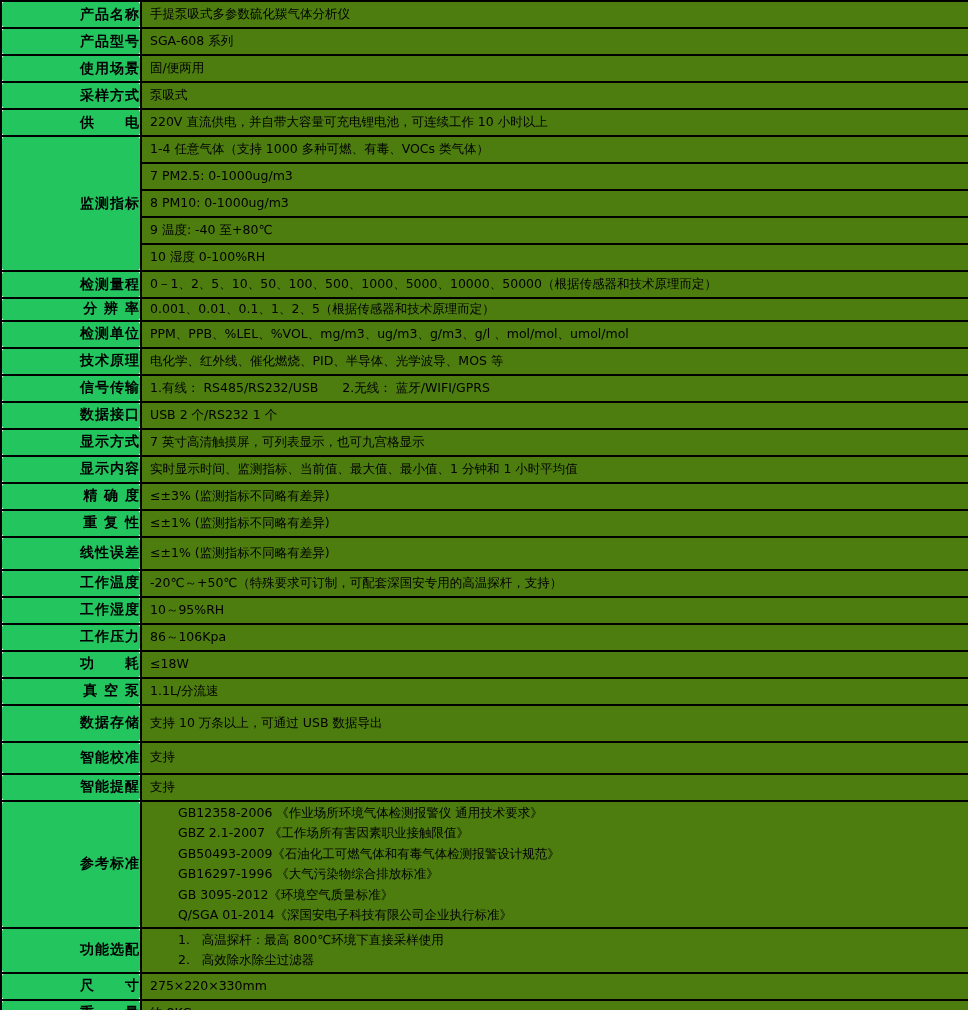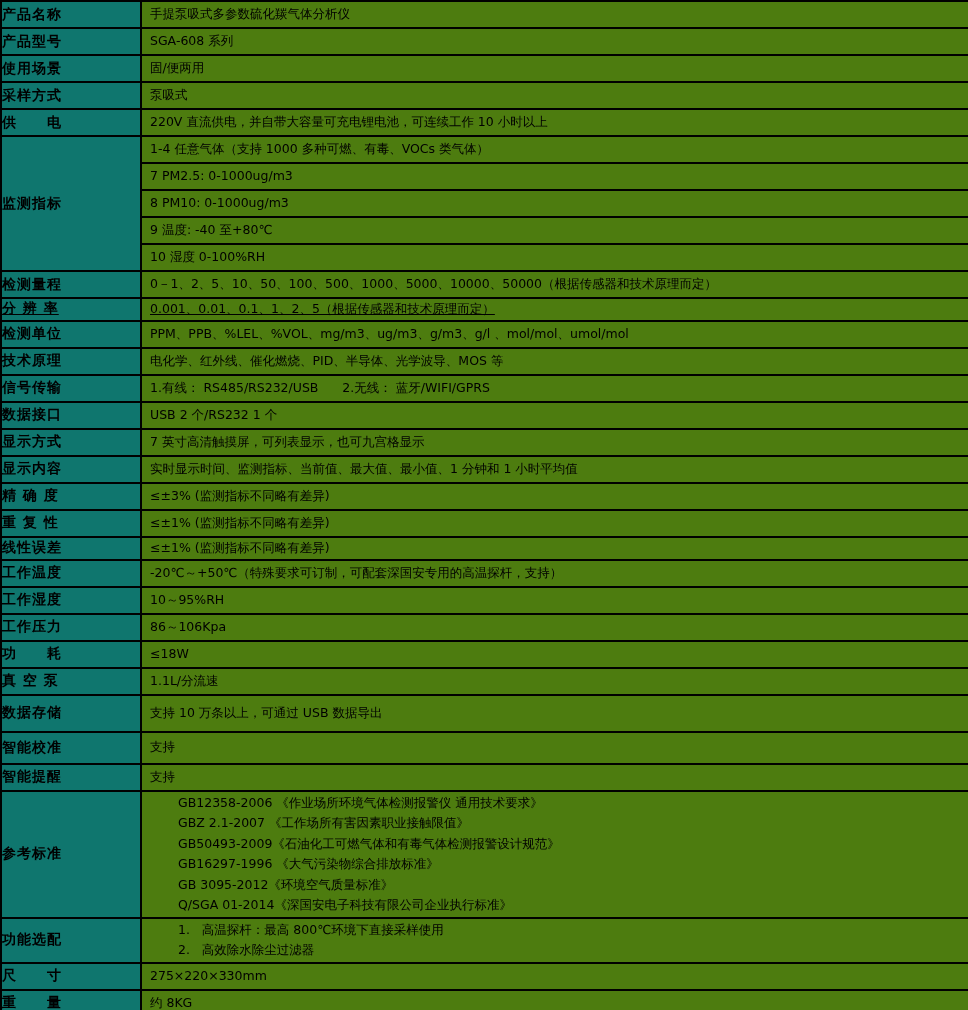--- a/index.html
+++ b/index.html
@@ -14,25 +14,26 @@
     table-layout: fixed;
   }
   .spec-table col.c-label { width: 140px; }
   .spec-table col.c-value { width: 828px; }
   .spec-table td {
     border: 2px solid #000000;
     vertical-align: middle;
     overflow: hidden;
   }
   td.label {
-    background: #0f766e;
-    text-align: left;
+    background: #22c55e;
+    text-align: right;
     font-weight: bold;
     font-size: 14px;
     letter-spacing: 1px;
+    border-radius: 6px;
   }
   td.value {
     background: #4d7c0f;
     font-size: 12.5px;
     padding-left: 8px;
     padding-right: 6px;
     white-space: pre-wrap;
     line-height: 20.5px;
   }
   td.value .line {
@@ -82,21 +83,21 @@
       <tr style="height: 27px;">
         <td class="value">9 温度: -40 至+80℃</td>
       </tr>
       <tr style="height: 27px;">
         <td class="value">10 湿度 0-100%RH</td>
       </tr>
       <tr style="height: 27px;">
         <td class="label" rowspan="1">检测量程</td>
         <td class="value">0－1、2、5、10、50、100、500、1000、5000、10000、50000（根据传感器和技术原理而定）</td>
       </tr>
-      <tr style="height: 20px; text-decoration: underline;">
+      <tr style="height: 20px;">
         <td class="label" rowspan="1">分 辨 率</td>
         <td class="value">0.001、0.01、0.1、1、2、5（根据传感器和技术原理而定）</td>
       </tr>
       <tr style="height: 27px;">
         <td class="label" rowspan="1">检测单位</td>
         <td class="value">PPM、PPB、%LEL、%VOL、mg/m3、ug/m3、g/m3、g/l 、mol/mol、umol/mol</td>
       </tr>
       <tr style="height: 27px;">
         <td class="label" rowspan="1">技术原理</td>
         <td class="value">电化学、红外线、催化燃烧、PID、半导体、光学波导、MOS 等</td>
@@ -118,21 +119,21 @@
         <td class="value">实时显示时间、监测指标、当前值、最大值、最小值、1 分钟和 1 小时平均值</td>
       </tr>
       <tr style="height: 27px;">
         <td class="label" rowspan="1">精 确 度</td>
         <td class="value">≤±3% (监测指标不同略有差异)</td>
       </tr>
       <tr style="height: 27px;">
         <td class="label" rowspan="1">重 复 性</td>
         <td class="value">≤±1% (监测指标不同略有差异)</td>
       </tr>
-      <tr style="height: 23px;">
+      <tr style="height: 33px;">
         <td class="label" rowspan="1">线性误差</td>
         <td class="value">≤±1% (监测指标不同略有差异)</td>
       </tr>
       <tr style="height: 27px; margin-left: 28px;">
         <td class="label" rowspan="1">工作温度</td>
         <td class="value">-20℃～+50℃（特殊要求可订制，可配套深国安专用的高温探杆，支持）</td>
       </tr>
       <tr style="height: 27px;">
         <td class="label" rowspan="1">工作湿度</td>
         <td class="value">10～95%RH</td>

